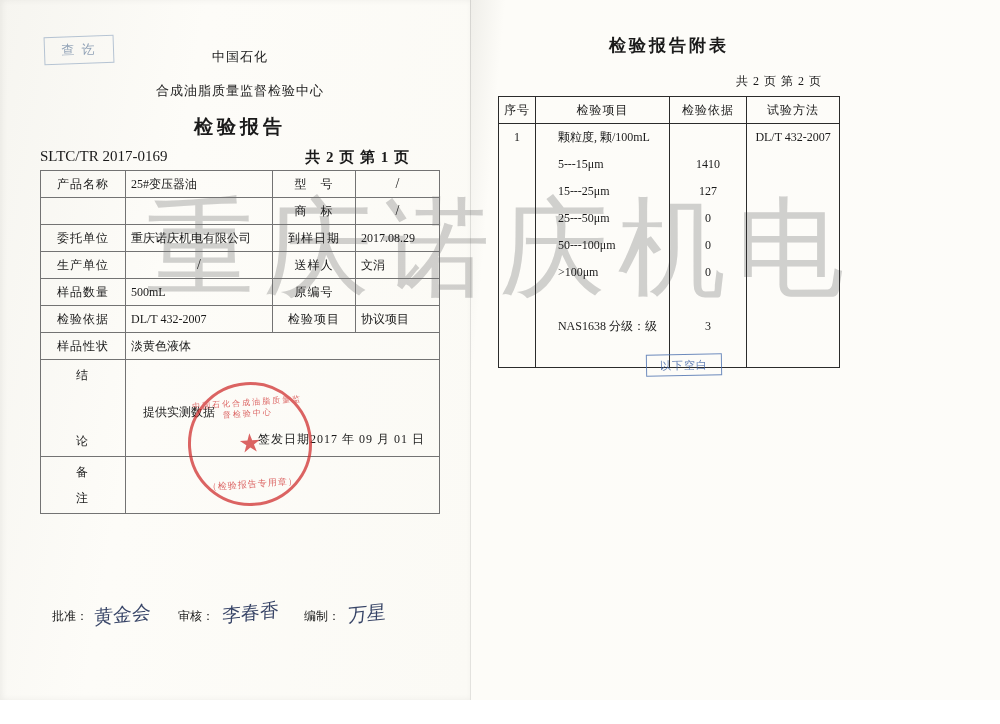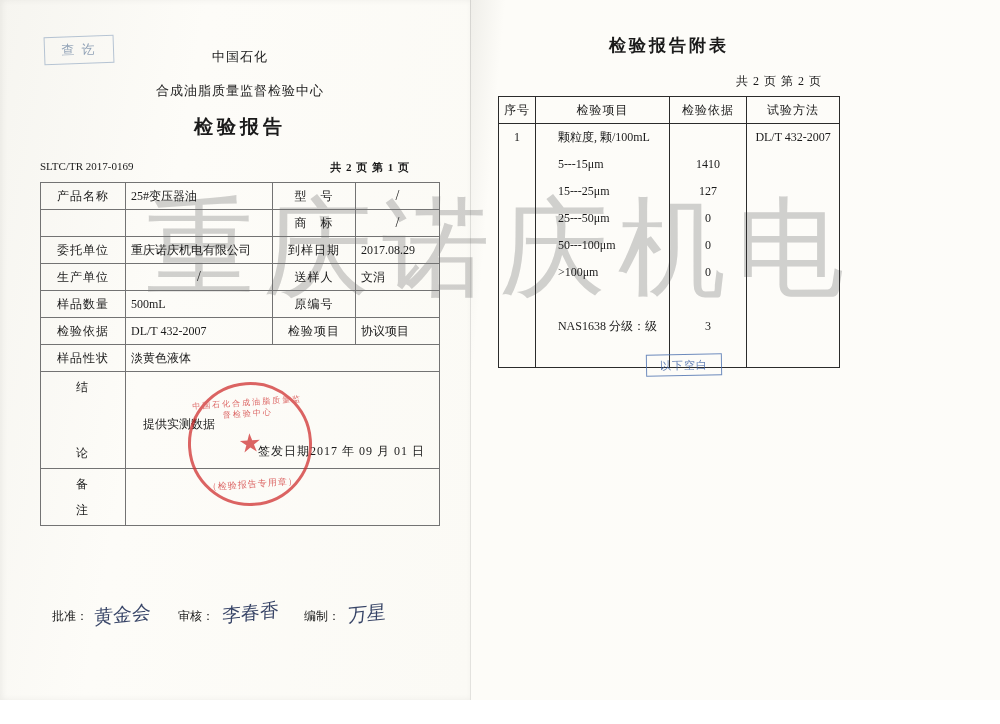--- a/index.html
+++ b/index.html
@@ -68,23 +68,23 @@
   #org2 { margin-top: 16px; }
   #left-title {
     text-align: center;
     font-size: 19px;
     font-weight: bold;
     letter-spacing: 4px;
     margin-top: 14px;
   }
   #left-meta {
     position: relative;
-    margin-top: 20px;
+    margin-top: 8px;
     height: 18px;
-    font-size: 11px;
+    font-size: 15px;
   }
   #report-no {
     position: absolute;
     left: 0;
     top: 0;
   }
   #left-pages {
     position: absolute;
     right: 30px;
     top: 0;

